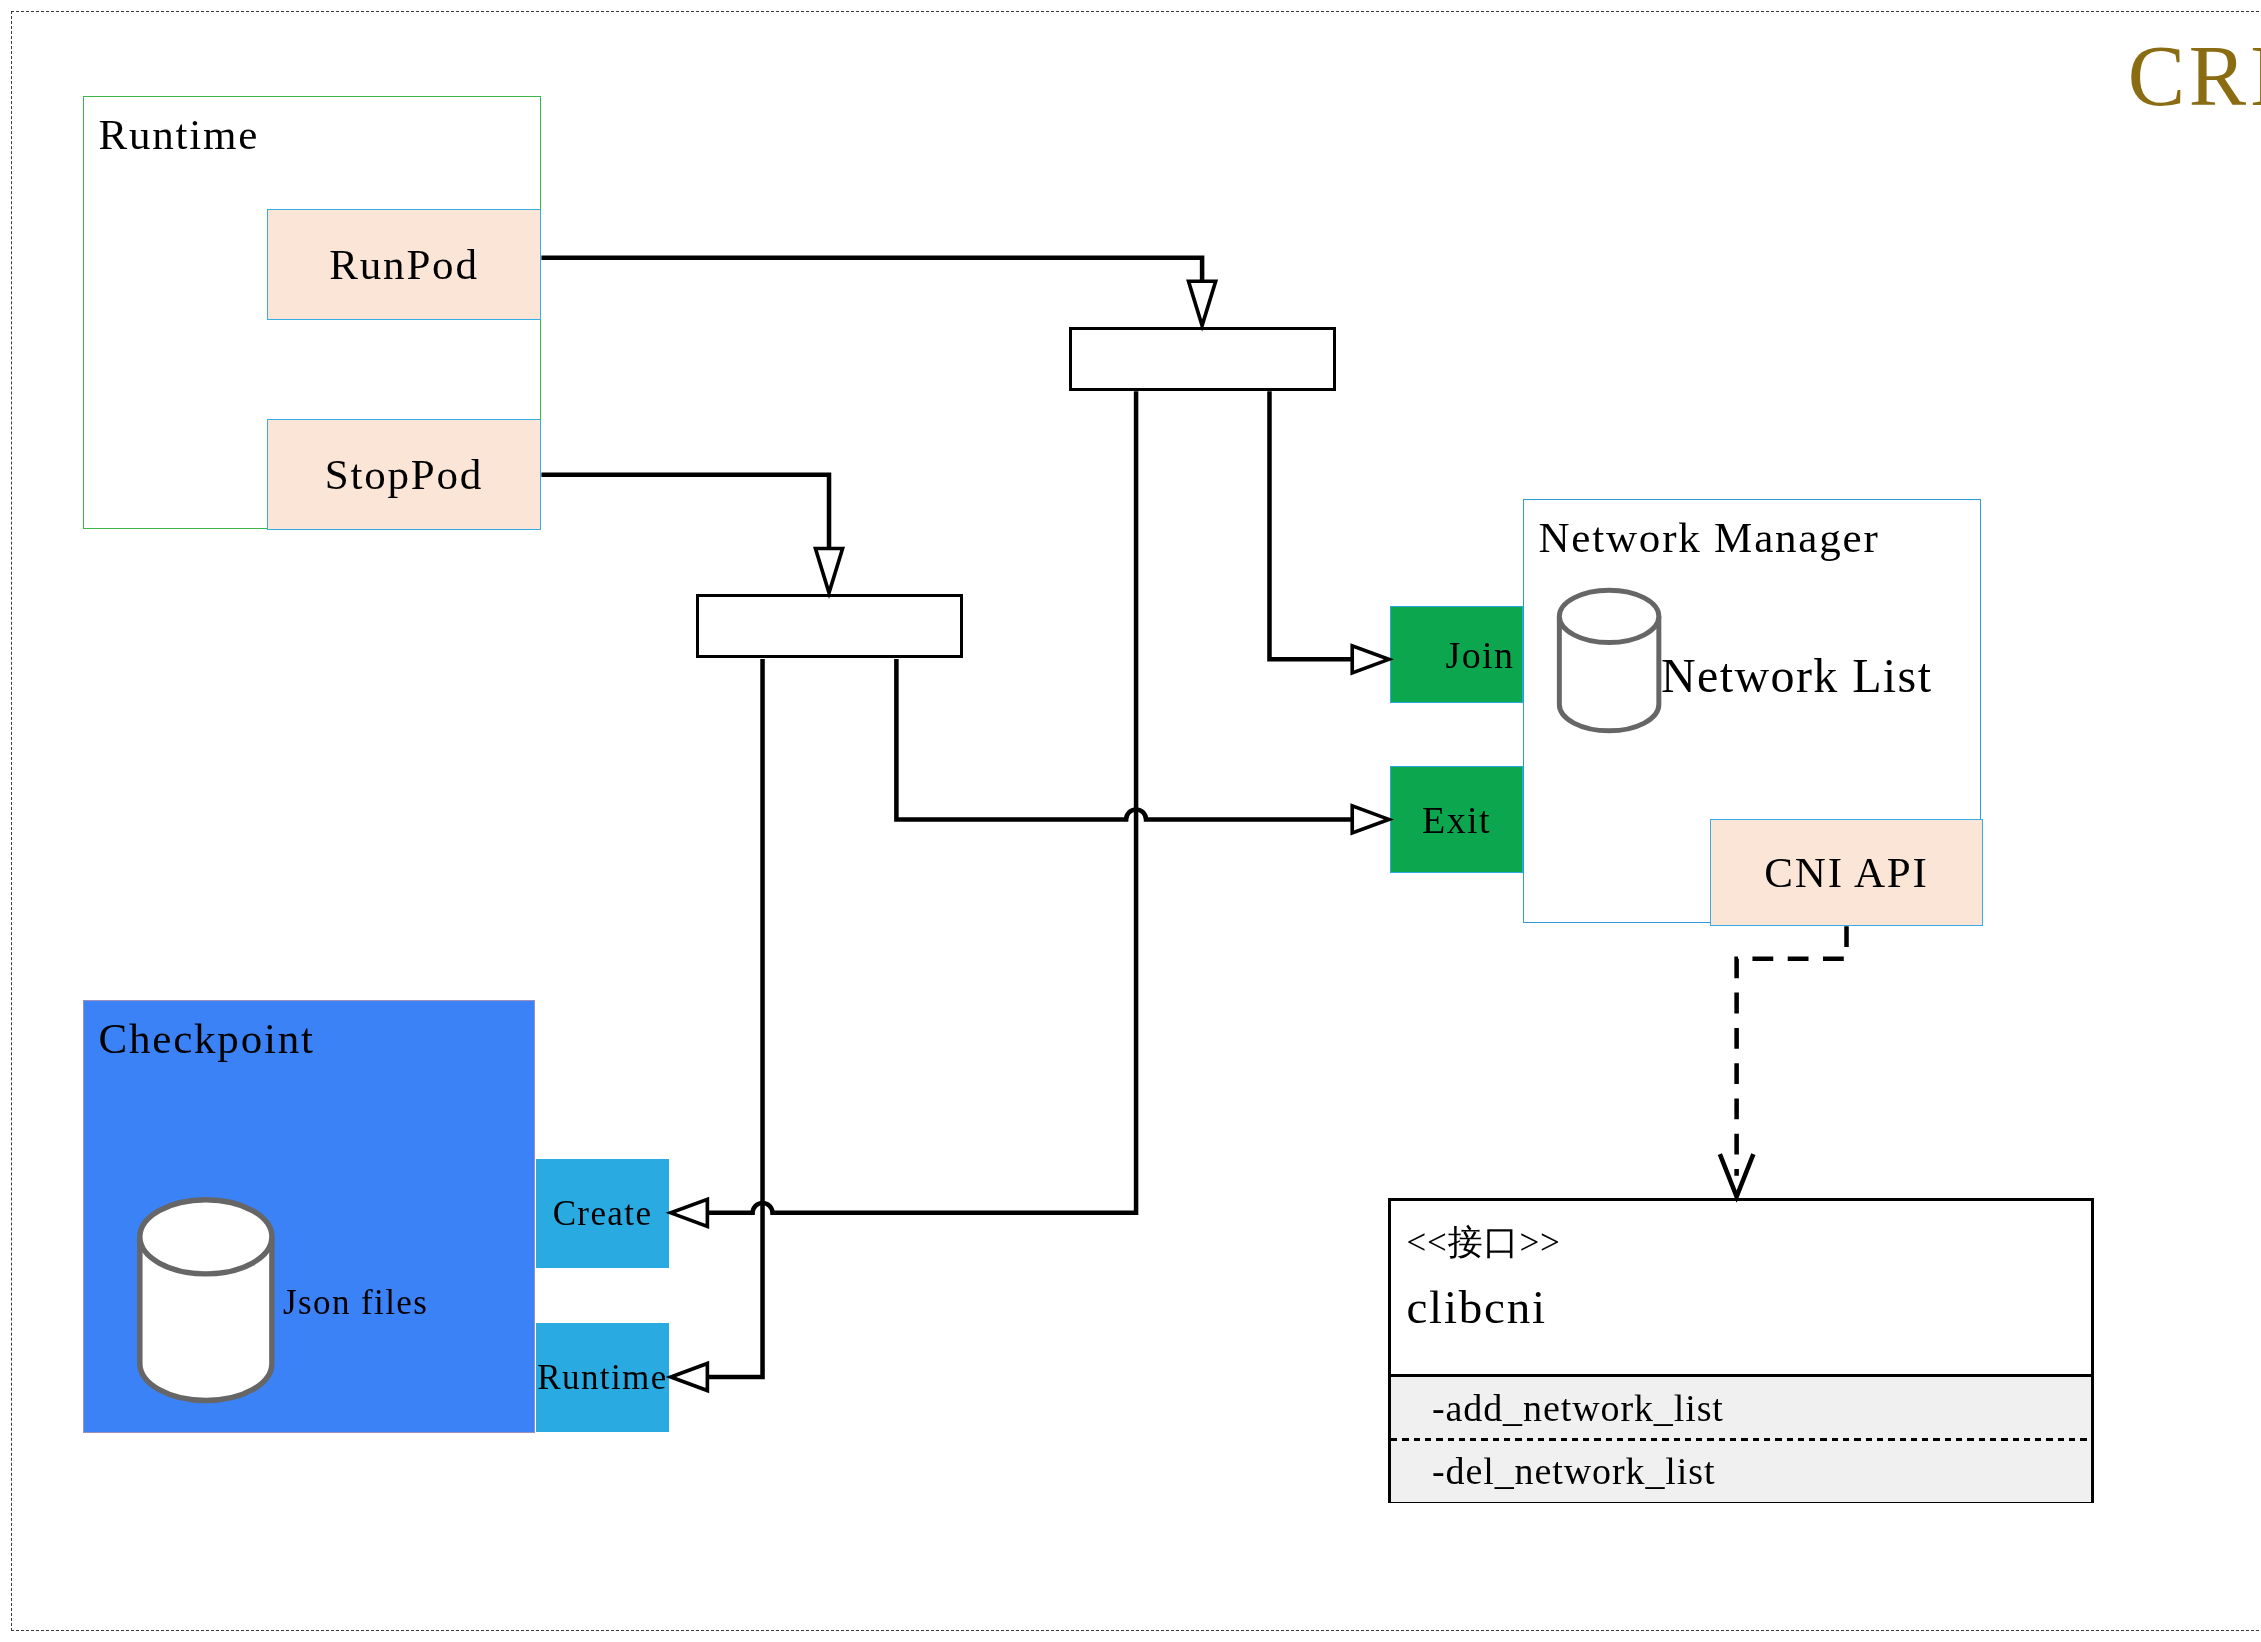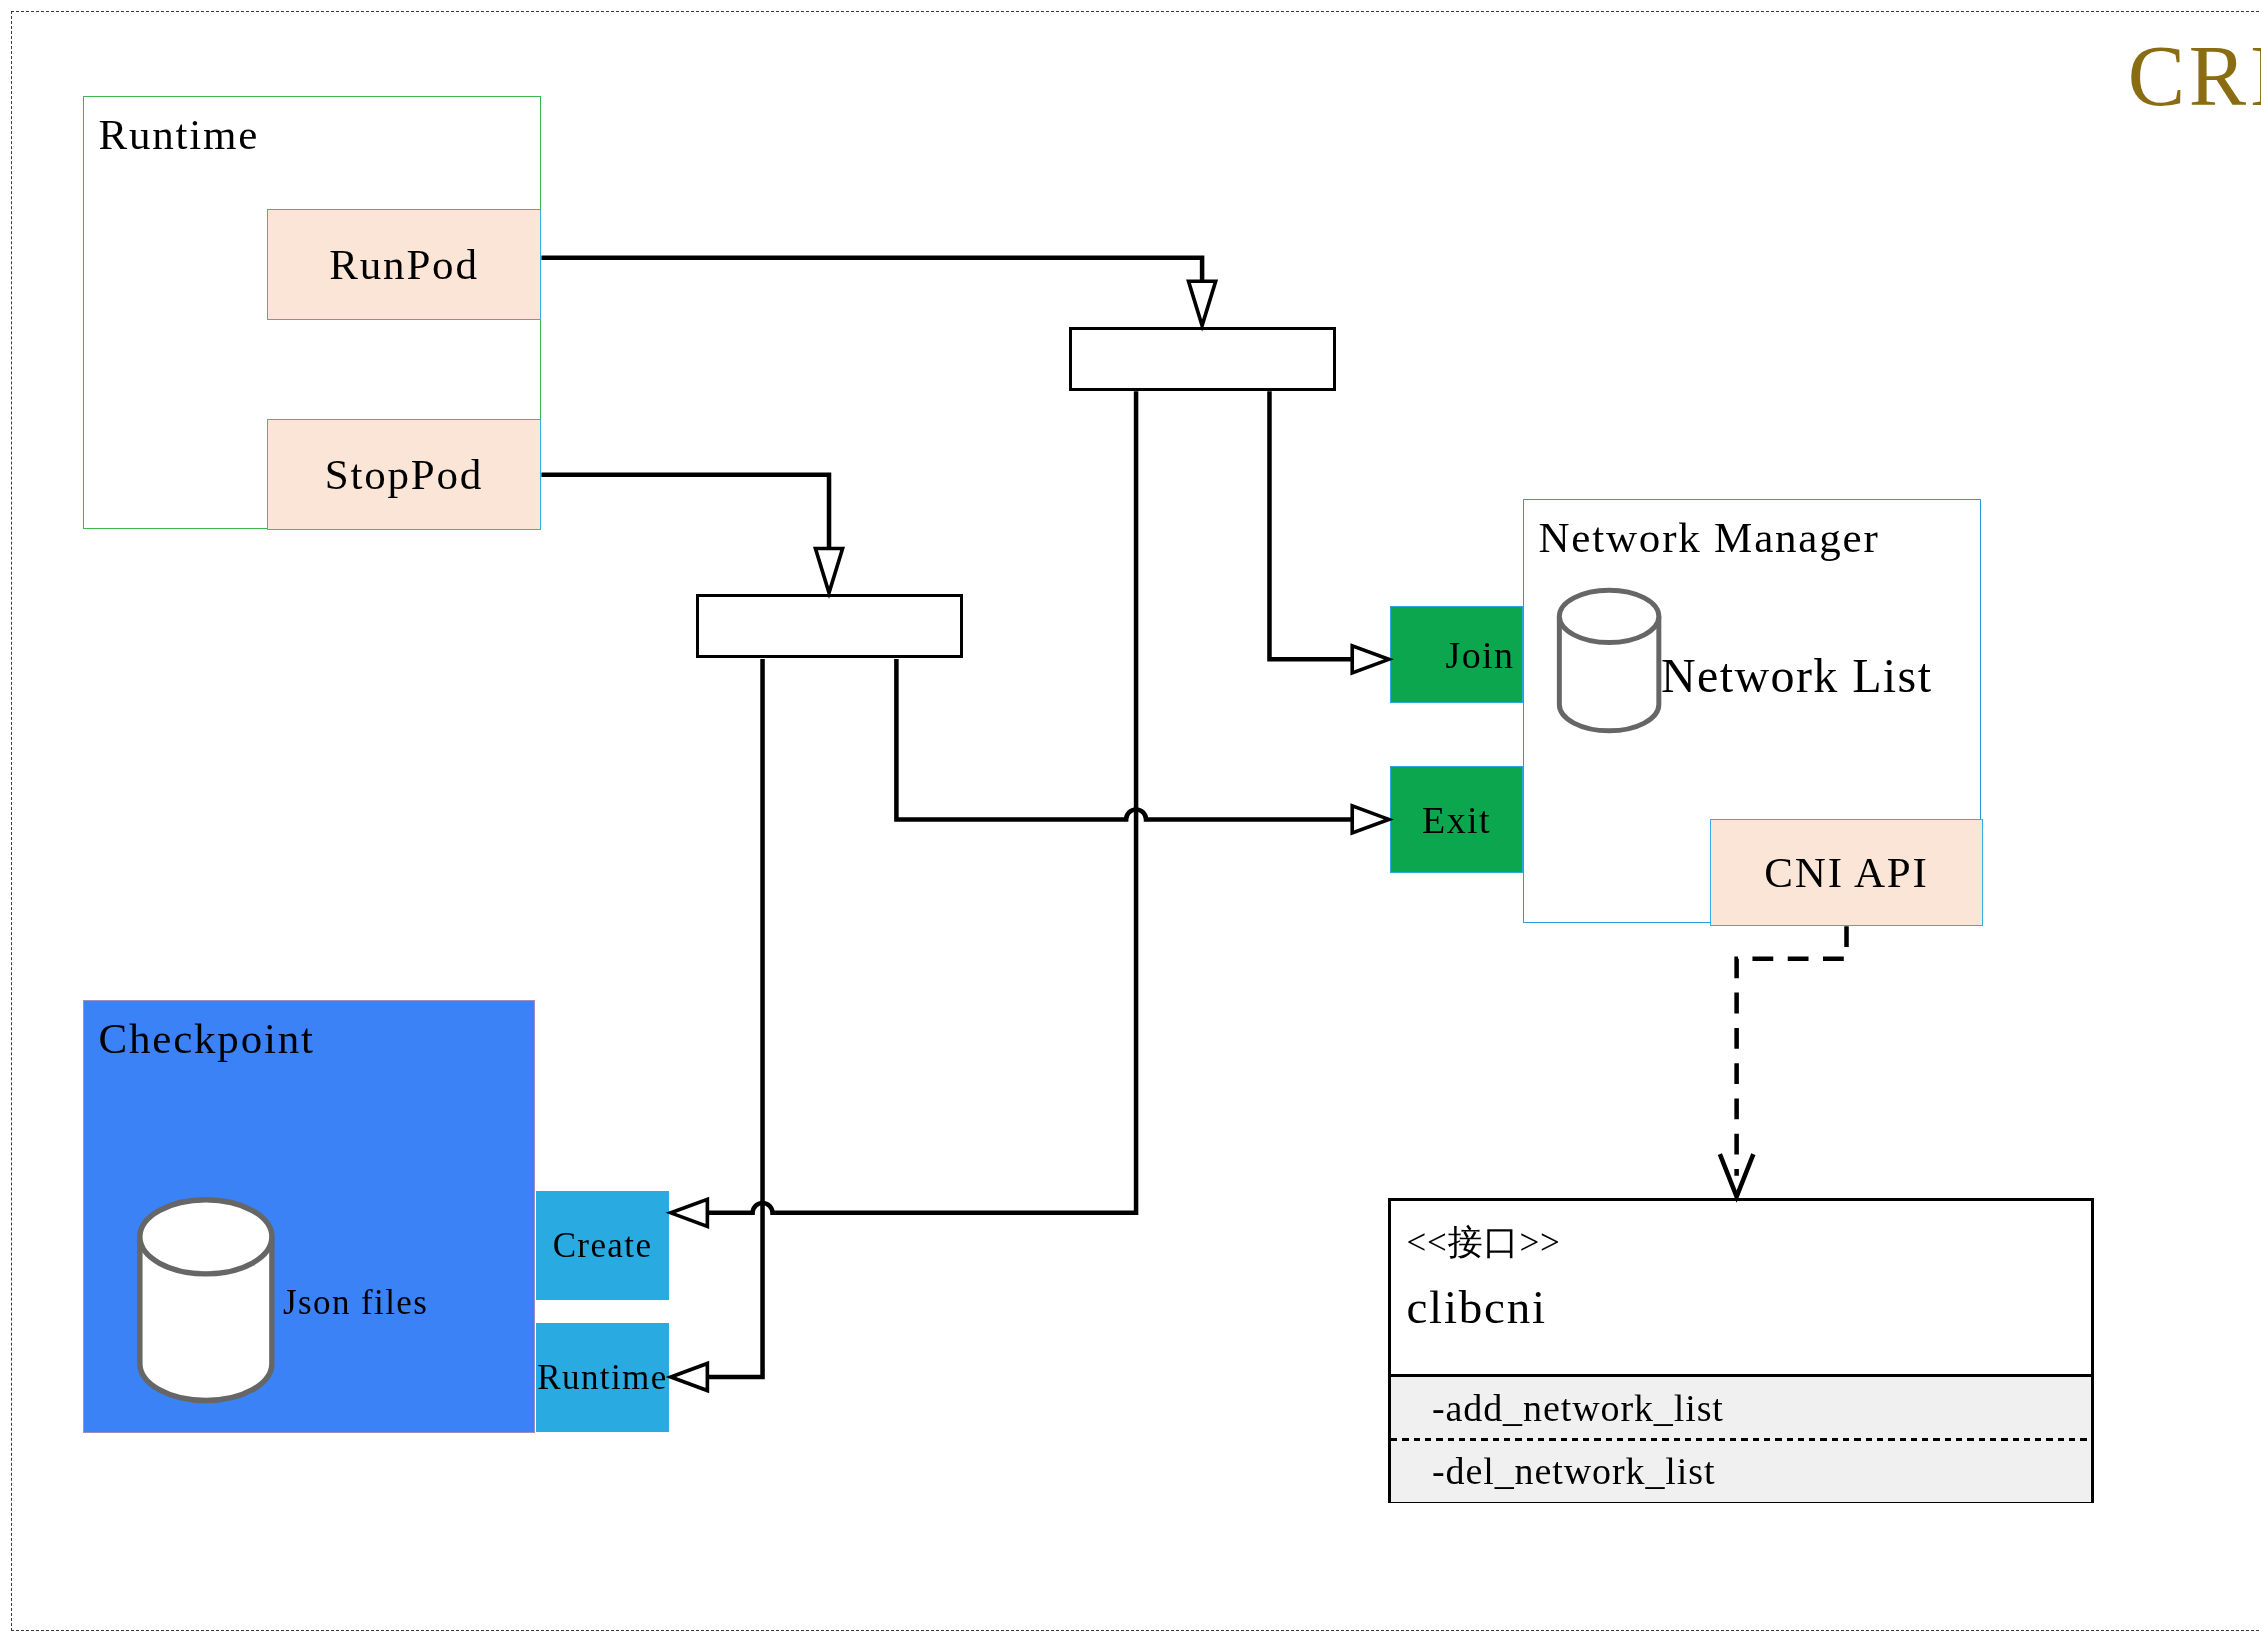--- a/index.html
+++ b/index.html
@@ -24,21 +24,21 @@
 
   
   .green{background:#0ca64f;border:1.4px solid #29abe2;display:flex;align-items:center;justify-content:center;
          font-size:38px;letter-spacing:1.4px;color:#000;}
   #join-box{left:1390px;top:606px;width:133px;height:97px;padding-left:47px;}
   #exit-box{left:1390px;top:766px;width:133px;height:107px;}
 
   
   .blue{background:#29abe2;border:none;display:flex;align-items:center;justify-content:center;
         font-size:35px;letter-spacing:1.4px;color:#000;}
-  #create-box{left:536px;top:1159px;width:133px;height:109px;margin-top:32px;}
+  #create-box{left:536px;top:1159px;width:133px;height:109px;}
   #remove-box{left:536px;top:1323px;width:133px;height:109px;}
 
   
   .plainrect{background:#fff;border:3.2px solid #000;}
   #rect-run{left:1069px;top:327px;width:267px;height:64px;}
   #rect-stop{left:696px;top:594px;width:267px;height:64px;}
 
   
   .store-label{font-size:48px;letter-spacing:1.4px;white-space:nowrap;}
   #network-list-label{left:1661px;top:648px;}

